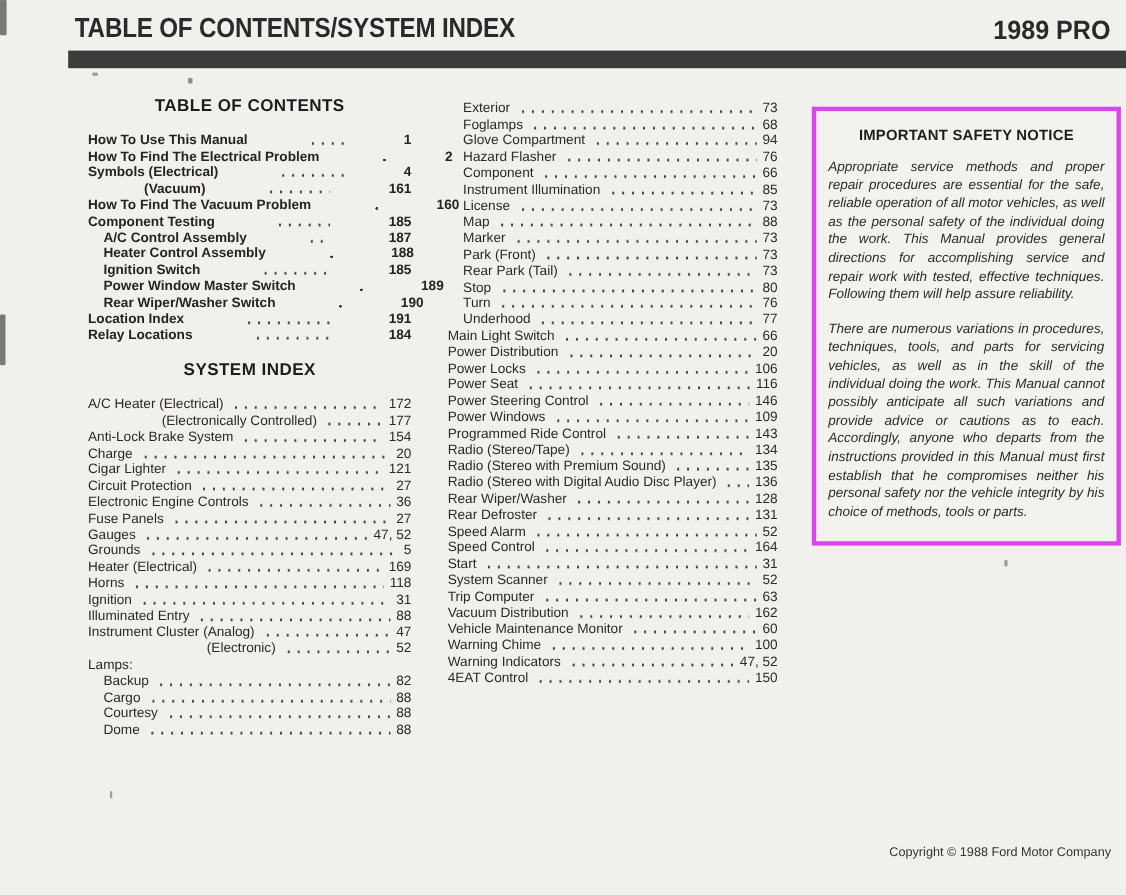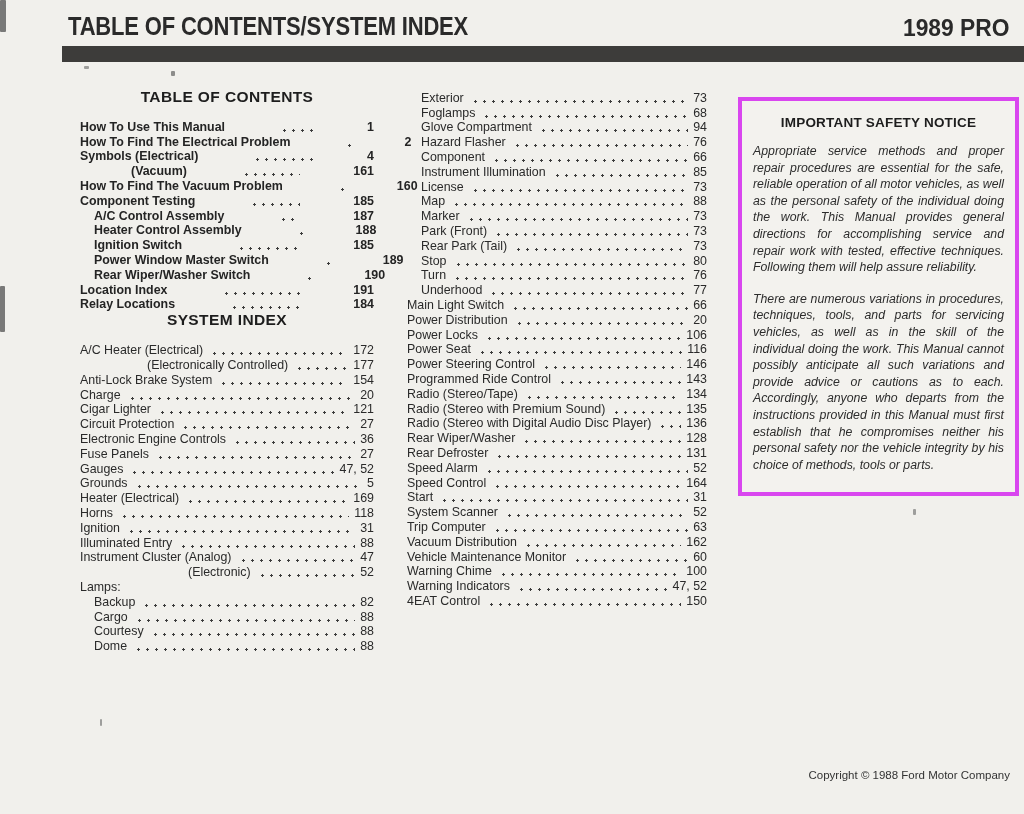--- a/index.html
+++ b/index.html
@@ -26,21 +26,21 @@
     background:#3d3c3a;
   }
   
   .col{position:absolute;top:88px;}
   .col-left{left:80px;width:294px;}
   .col-mid{left:407px;width:300px;top:90px;}
   .col-heading{
     font-size:15.5px;font-weight:700;color:#1d1d1d;
     letter-spacing:.4px;margin:0 0 13px 0;text-align:center;
   }
-  .col-heading.second{}
+  .col-heading.second{margin-top:17px;}
   .row{
     display:flex;align-items:flex-end;height:14.8px;
     font-size:12.4px;color:#2a2a2a;
   }
   .toc-list .row{font-weight:700;color:#242424;gap:48px;}
   .lbl{white-space:nowrap;}
   .pg{white-space:nowrap;}
   .leader{
     flex:1;min-width:6px;height:3px;align-self:flex-end;margin:0 5px 2px 7px;
     background-image:radial-gradient(circle,#3b3b3b 1.1px,transparent 1.35px);
@@ -354,20 +354,25 @@
         <span class="lbl">Power Seat</span>
         <span class="leader"></span>
         <span class="pg">116</span>
       </div>
       <div class="row ind0">
         <span class="lbl">Power Steering Control</span>
         <span class="leader"></span>
         <span class="pg">146</span>
       </div>
       <div class="row ind0">
+        <span class="lbl">Power Windows</span>
+        <span class="leader"></span>
+        <span class="pg">109</span>
+      </div>
+      <div class="row ind0">
         <span class="lbl">Programmed Ride Control</span>
         <span class="leader"></span>
         <span class="pg">143</span>
       </div>
       <div class="row ind0">
         <span class="lbl">Radio (Stereo/Tape)</span>
         <span class="leader"></span>
         <span class="pg">134</span>
       </div>
       <div class="row ind0">

